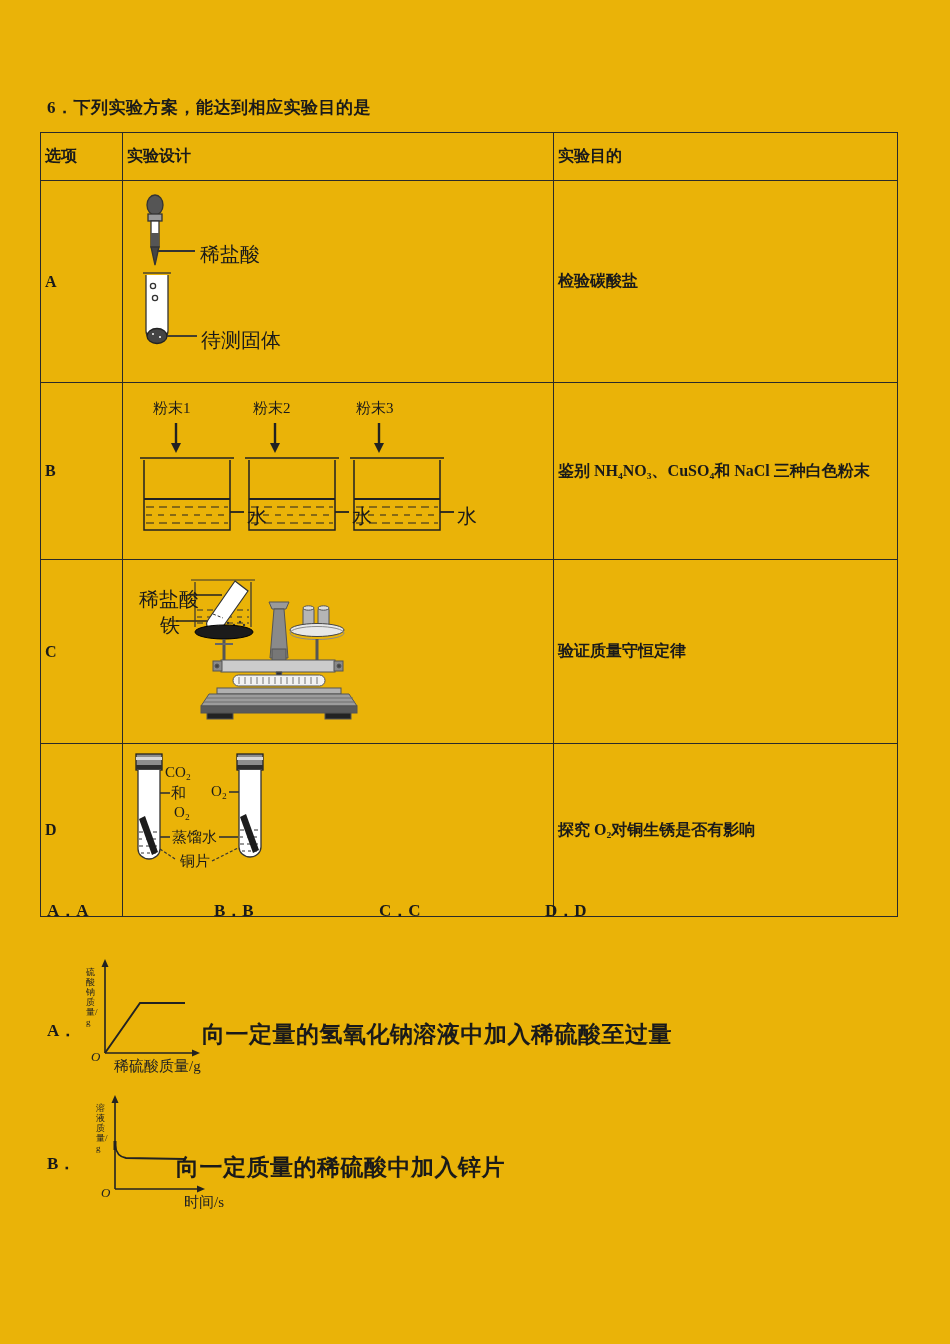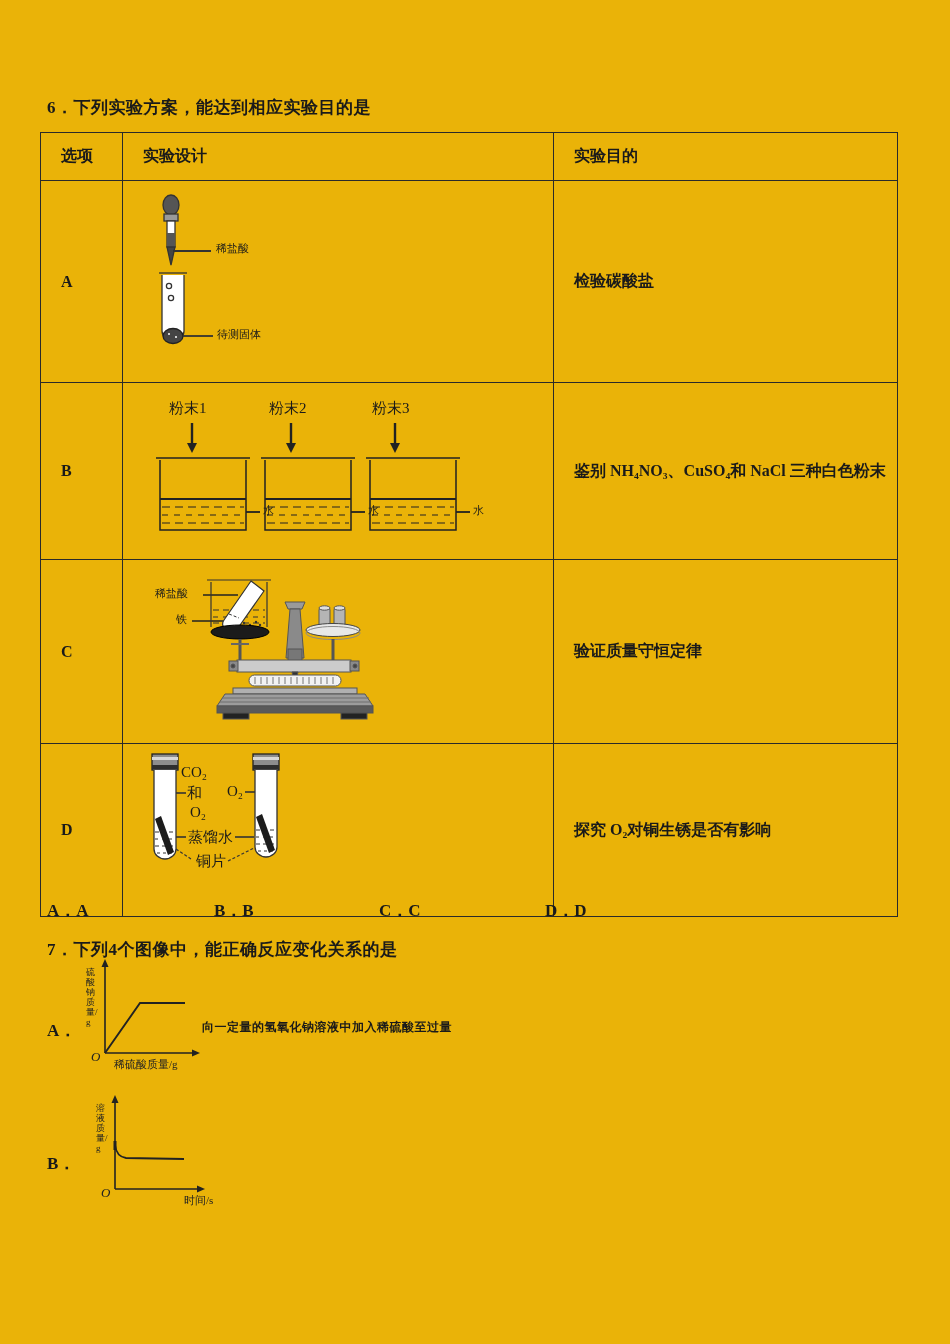--- a/index.html
+++ b/index.html
@@ -5,42 +5,42 @@
   * { margin:0; padding:0; box-sizing:border-box; }
   html,body { background:#fff; }
   .page {
     position:relative; width:950px; height:1344px; margin:0 auto;
     background:#eab308; color:#1a1a1a;
     font-family:"Liberation Serif","DejaVu Serif",serif;
     overflow:hidden;
   }
   .abs { position:absolute; }
   .stem { font-size:17px; font-weight:700; letter-spacing:.5px; }
-  .caption { font-size:12px; font-weight:700; letter-spacing:.5px; }
+  .caption { font-size:23px; font-weight:700; letter-spacing:.5px; }
   .choice { font-size:17px; font-weight:700; }
   table.qtable {
     position:absolute; left:40px; top:132px; width:857px;
     border-collapse:collapse; table-layout:fixed;
   }
   table.qtable td {
     border:1.6px solid #2a2a2a; vertical-align:middle;
-    font-size:16px; font-weight:700; padding:4px 6px 4px 20px;
+    font-size:16px; font-weight:700; padding:4px 6px 4px 4px;
   }
   td.design-cell { position:relative; padding:0; }
   .design-inner { position:relative; width:100%; height:100%; }
-  .dlabel { position:absolute; font-size:11px; font-weight:400; white-space:nowrap;
+  .dlabel { position:absolute; font-size:20px; font-weight:400; white-space:nowrap;
             font-family:"Liberation Serif","DejaVu Serif",serif; }
   .dlabel.sm { font-size:15px; }
   svg { display:block; }
   .graph { position:absolute; }
   .ylab {
     position:absolute; width:12px; font-size:9px; font-weight:400;
     line-height:1.12; word-break:break-all; text-align:left; color:#222;
   }
-  .xlab { position:absolute; font-size:11px; font-weight:400; color:#222; white-space:nowrap; }
+  .xlab { position:absolute; font-size:15px; font-weight:400; color:#222; white-space:nowrap; }
   .origin { position:absolute; font-style:italic; font-size:13px; font-weight:400; color:#222; }
 </style>
 </head>
 <body>
 
 <div class="page">
 
   <div class="abs stem" style="left:47px; top:96px;">6．下列实验方案，能达到相应实验目的是</div>
 
   <table class="qtable">
@@ -266,21 +266,20 @@
       <td>探究 O₂对铜生锈是否有影响</td>
     </tr>
   </tbody>
     </table>
 
   <span class="abs choice" style="left:47px;  top:899px;">A．A</span>
   <span class="abs choice" style="left:214px; top:899px;">B．B</span>
   <span class="abs choice" style="left:379px; top:899px;">C．C</span>
   <span class="abs choice" style="left:545px; top:899px;">D．D</span>
 
-  <div class="abs stem" style="left:47px; top:938px;">7．下列4个图像中，能正确反应变化关系的是</div>
 
   <span class="abs choice" style="left:47px; top:1019px;">A．</span>
   <div class="graph" style="left:78px; top:958px; width:132px; height:118px;">
     <svg width="132" height="118" viewBox="0 0 132 118">
       <g stroke="#222" stroke-width="1.6" fill="none">
         <line x1="27" y1="7" x2="27" y2="95"></line>
         <line x1="27" y1="95" x2="116" y2="95"></line>
         <path d="M27,95 L62,45 L107,45" stroke-width="1.9"></path>
       </g>
       <polygon points="27,1 23.5,9 30.5,9" fill="#222"></polygon>
@@ -301,14 +300,15 @@
         <rect x="25.5" y="49" width="3" height="9" fill="#222" stroke="none"></rect>
         <path d="M27,53 C28,61 31,65 38,66 L96,67" stroke-width="1.8"></path>
       </g>
       <polygon points="27,3 23.5,11 30.5,11" fill="#222"></polygon>
       <polygon points="117,97 109,93.5 109,100.5" fill="#222"></polygon>
     </svg>
     <div class="ylab" style="left:8px; top:11px;">溶液质量/g</div>
     <span class="origin" style="left:13px; top:93px;">O</span>
     <span class="xlab" style="left:48px; top:101px;padding-left:48px;">时间/s</span>
   </div>
+  <div class="abs caption" style="left:176px; top:1152px;">向一定质量的稀硫酸中加入锌片</div>
 
 </div>
 
 </body></html>

